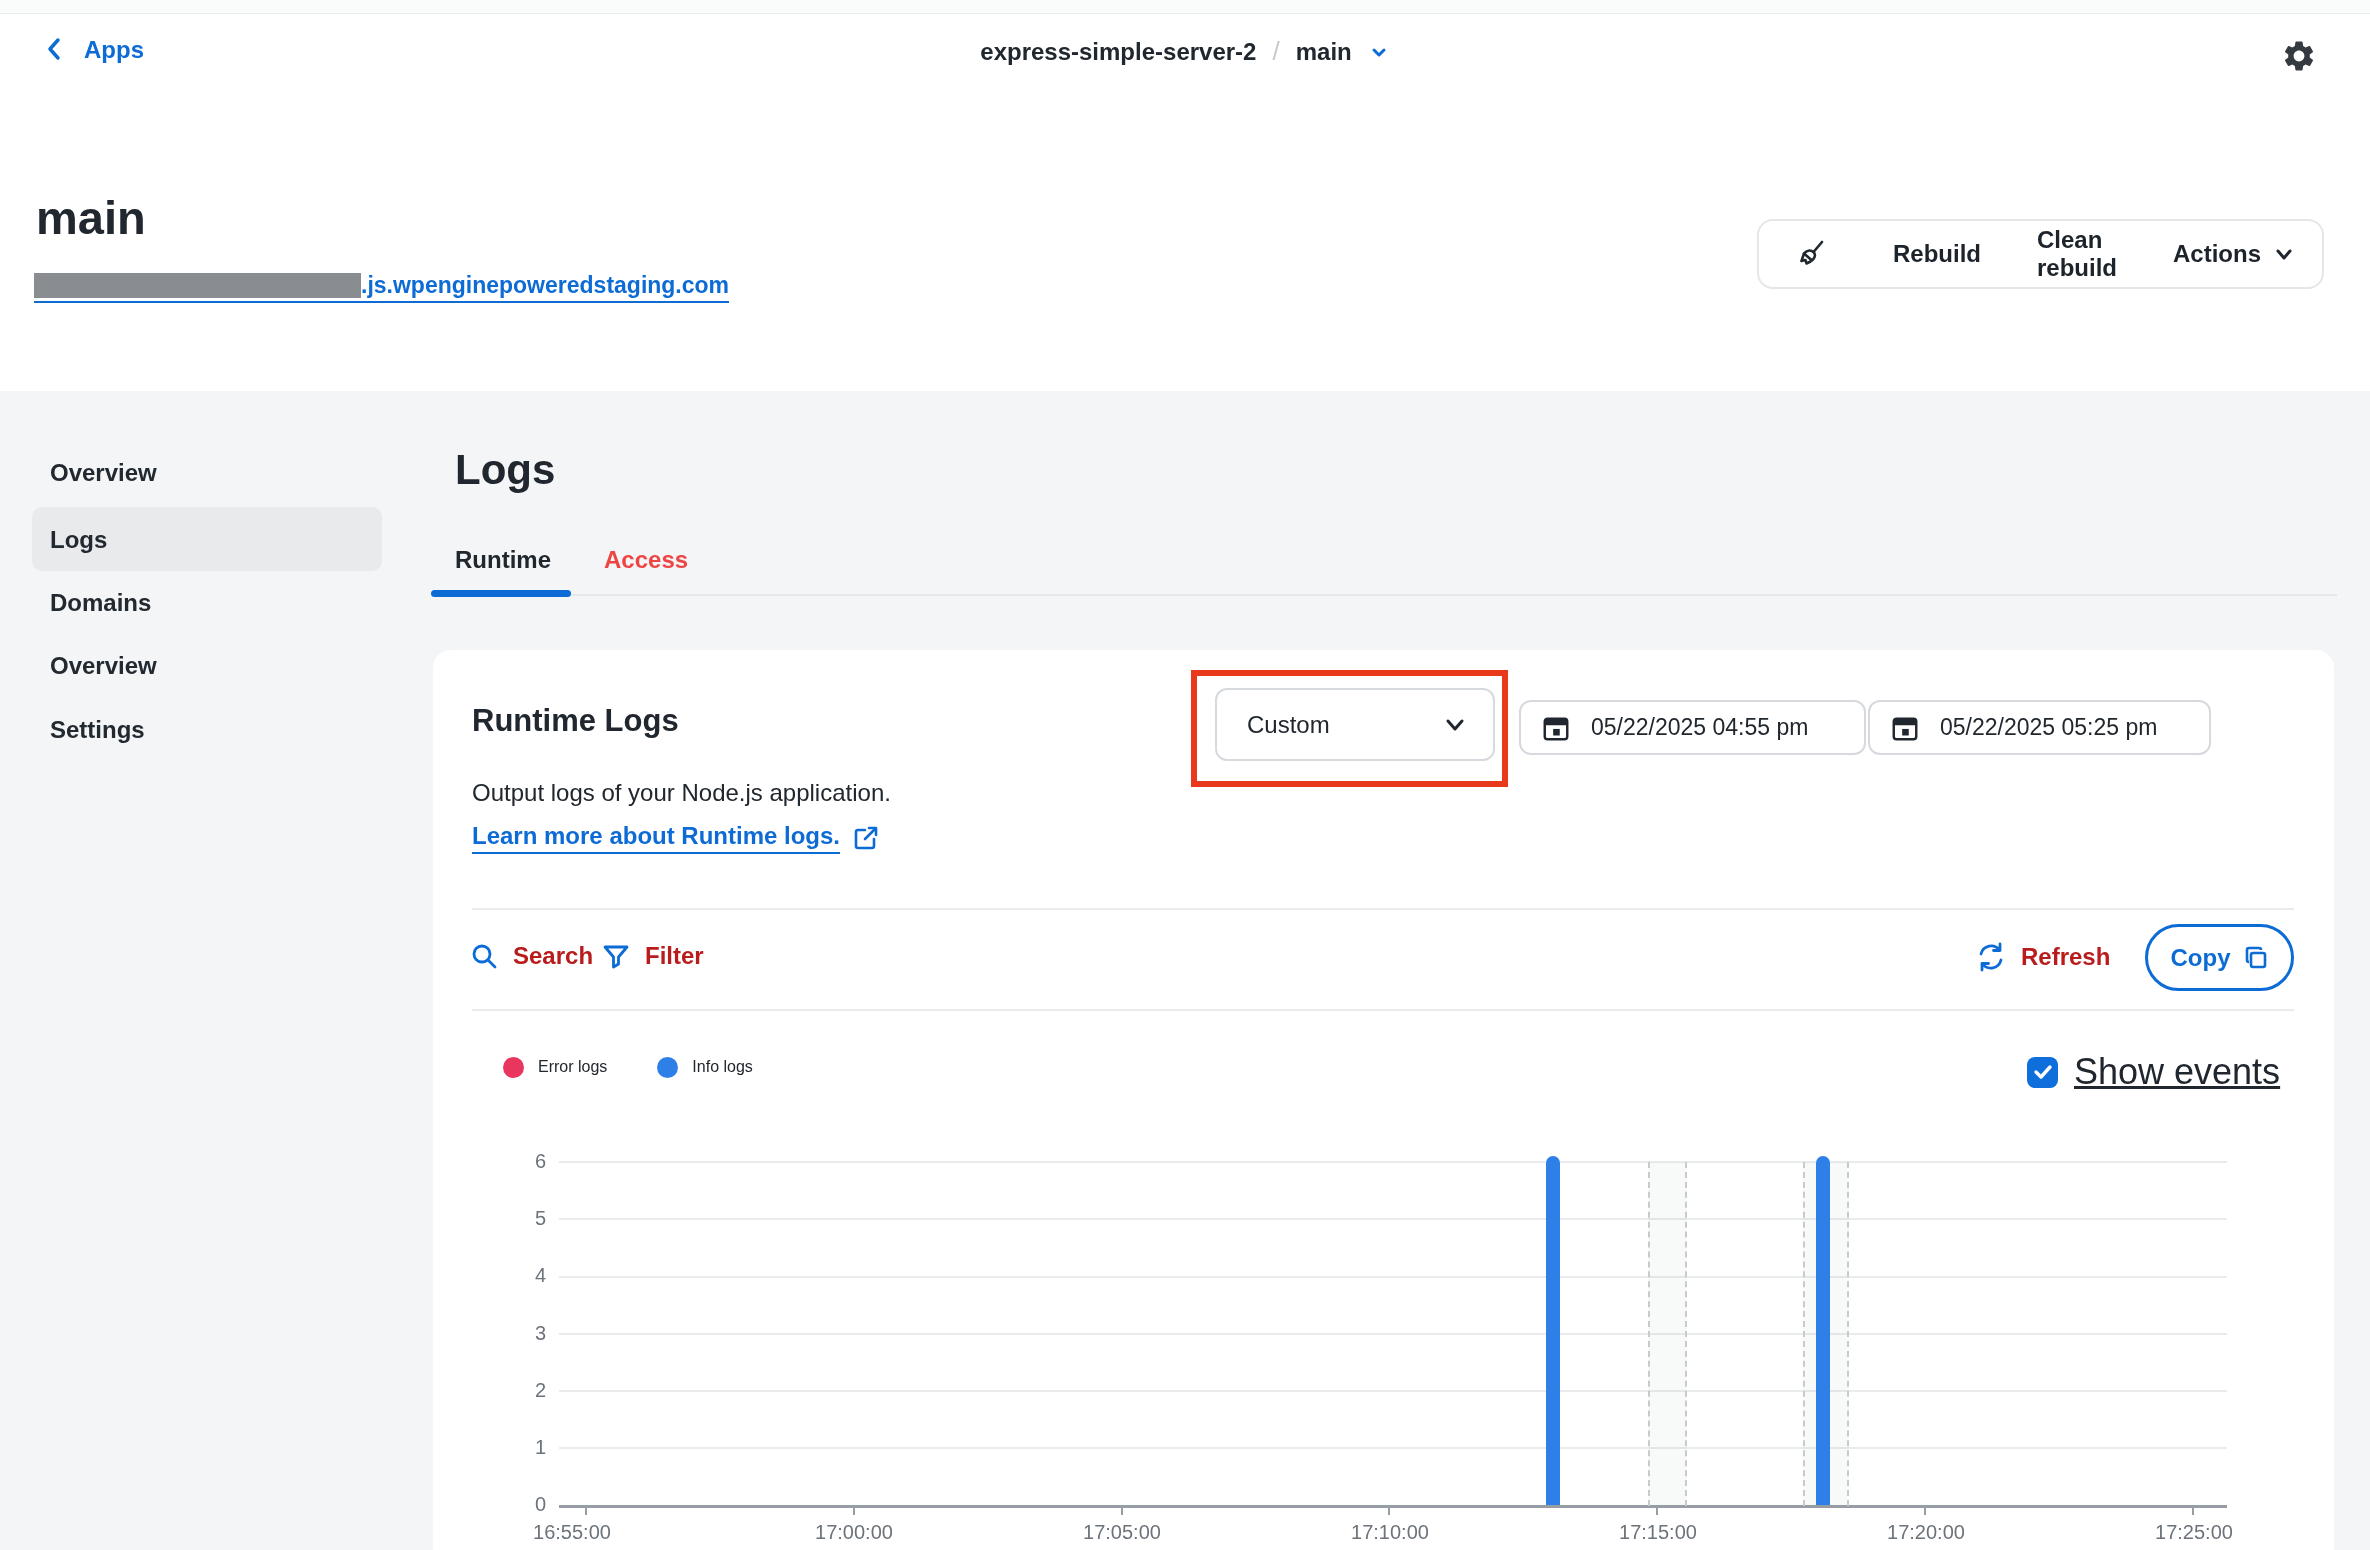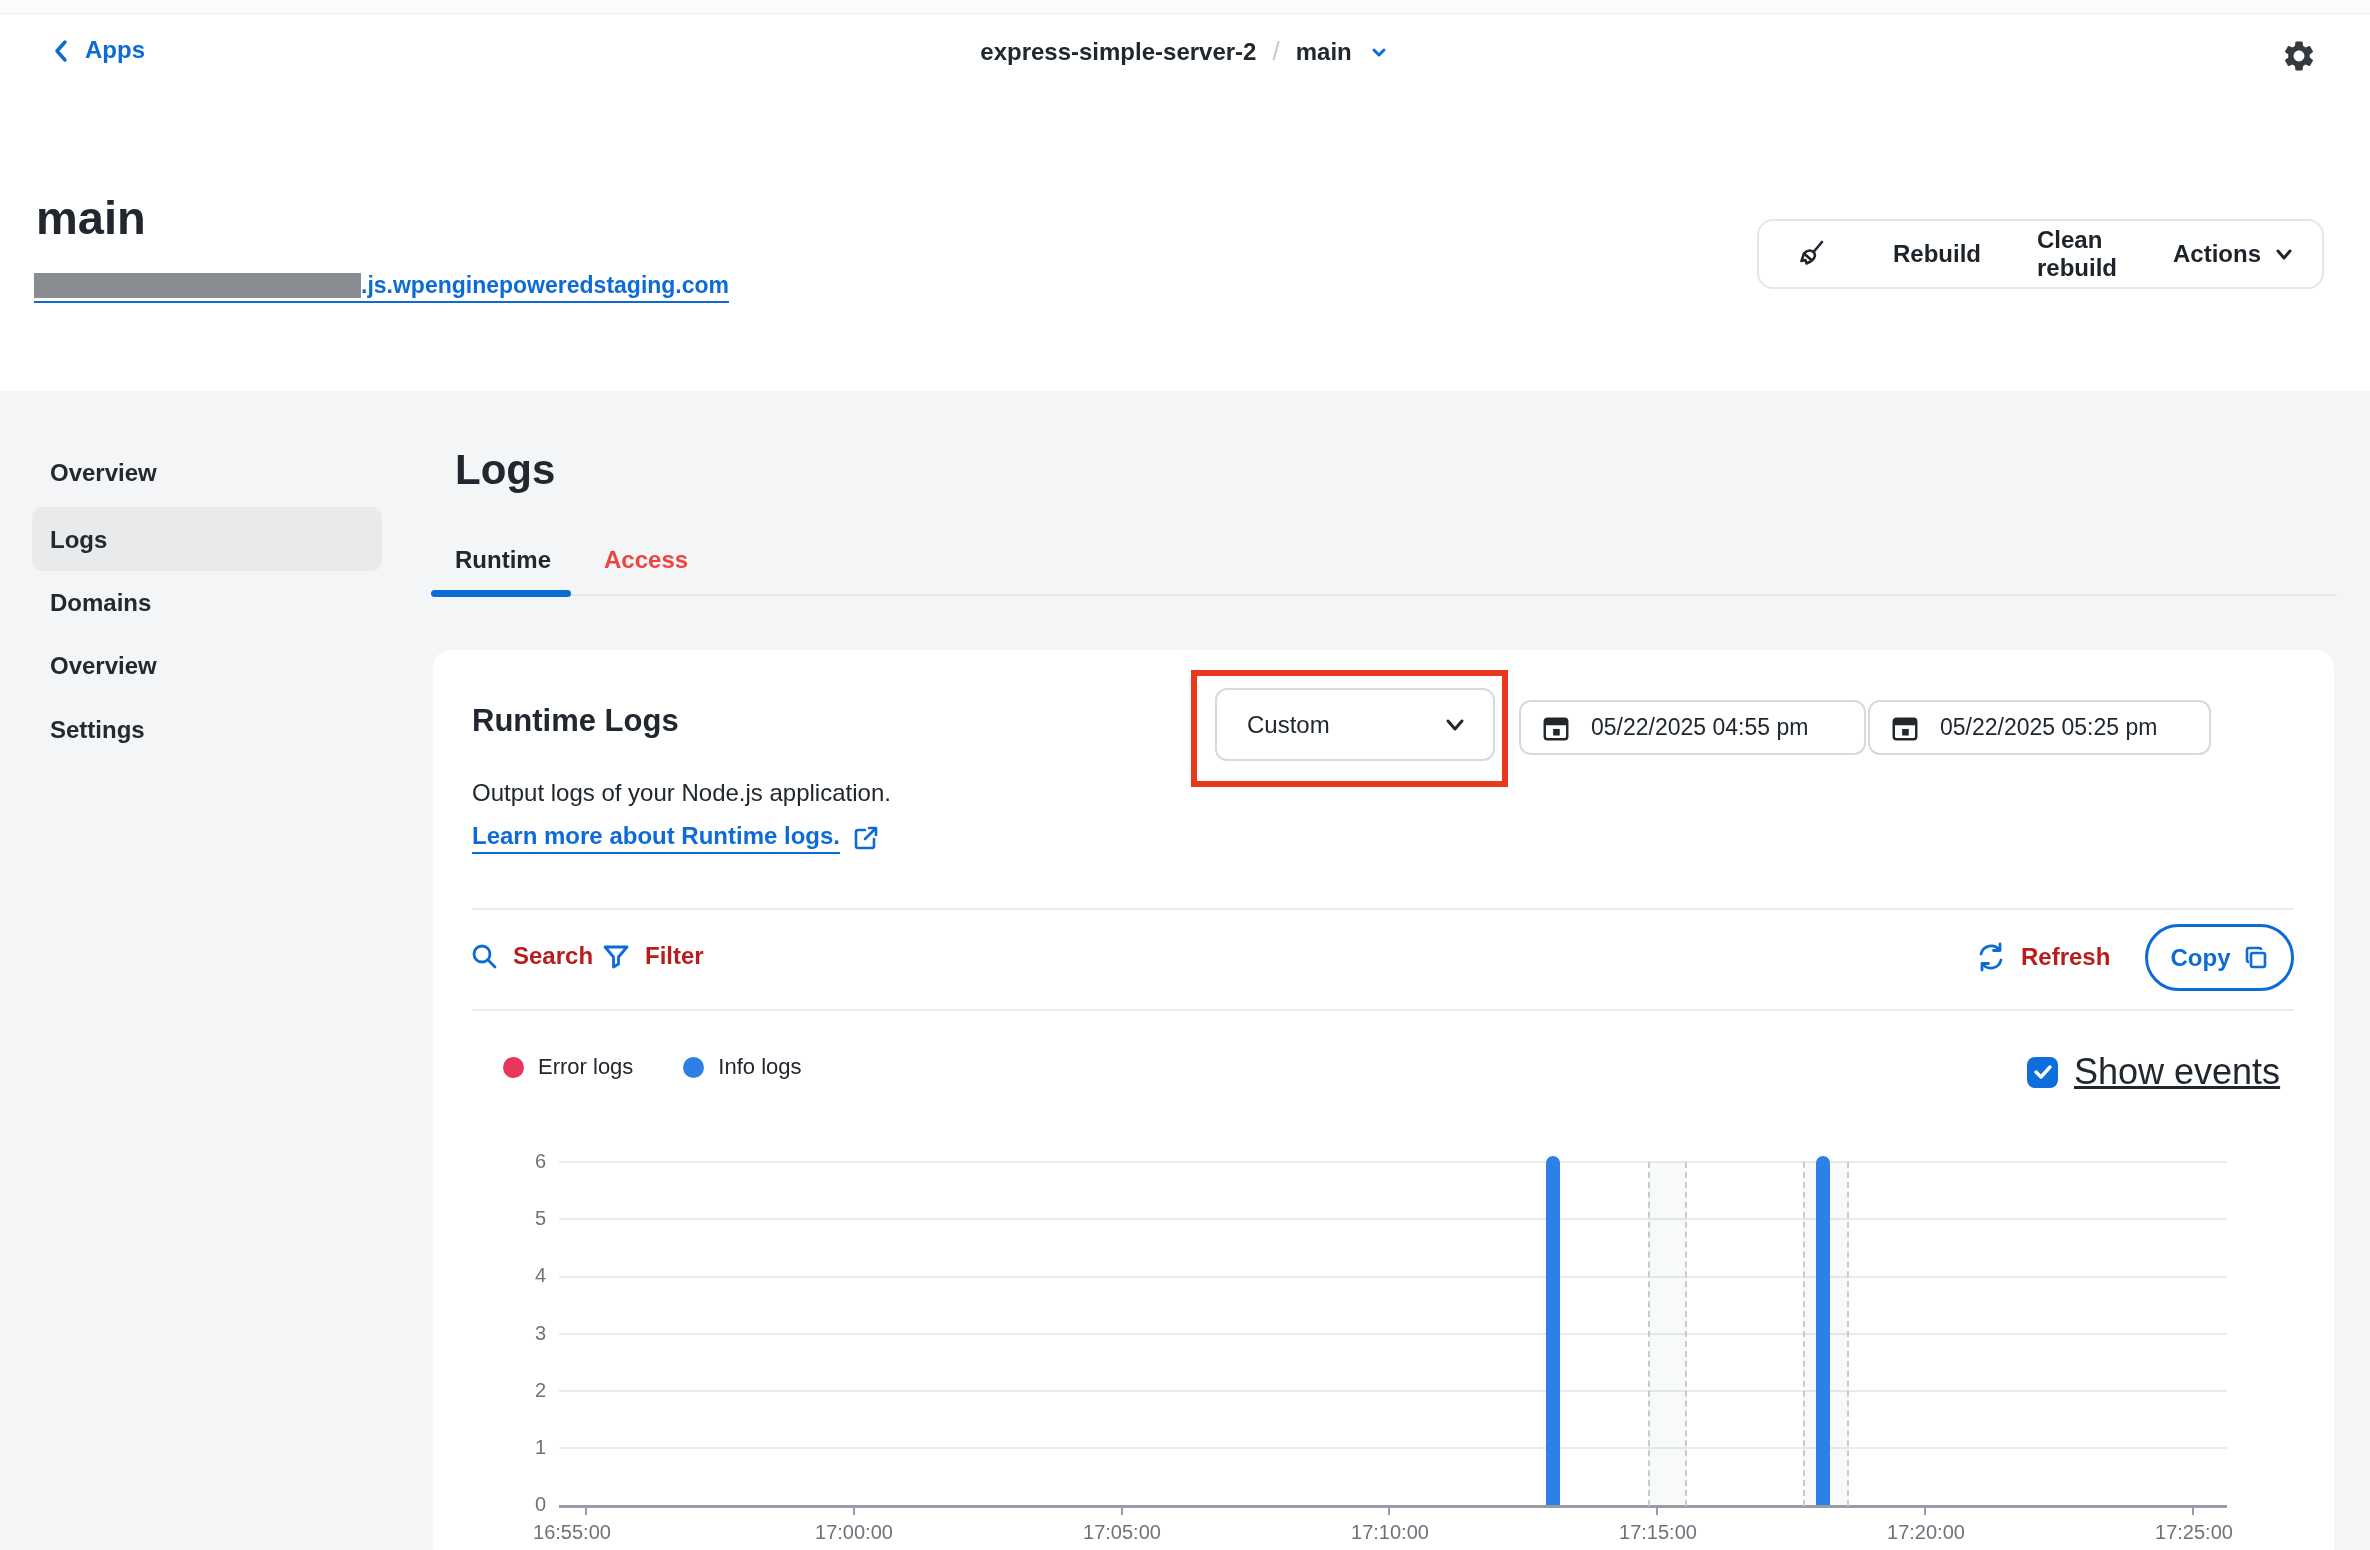--- a/index.html
+++ b/index.html
@@ -6,21 +6,21 @@
   body{
     width:2370px;height:1550px;overflow:hidden;position:relative;
     font-family:"Liberation Sans","DejaVu Sans",sans-serif;
     background:#ffffff;color:#21272e;
   }
   .abs{position:absolute;}
   
   .topstrip{left:0;top:0;width:2370px;height:13px;background:#fafbfb;border-bottom:1px solid #ededef;}
   
   .navbar{left:0;top:14px;width:2370px;height:79px;}
-  .back-link{left:51px;top:22px;display:flex;align-items:flex-end;gap:14px;color:#0d6bd6;font-size:24px;font-weight:700;cursor:pointer;}
+  .back-link{left:44px;top:22px;display:flex;align-items:flex-start;gap:20px;color:#0d6bd6;font-size:24px;font-weight:700;cursor:pointer;}
   .breadcrumb{left:0;top:22px;width:2370px;display:flex;justify-content:center;align-items:center;gap:16px;font-size:24px;}
   .crumb-app{font-weight:700;color:#21272e;}
   .crumb-sep{color:#c6cacf;font-size:26px;font-weight:400;}
   .crumb-env{font-weight:700;color:#21272e;}
   .gear{left:2281px;top:24px;width:36px;height:36px;cursor:pointer;}
   
   .page-title{left:36px;top:190px;font-size:47px;font-weight:700;color:#21272e;}
   .env-link{left:34px;top:273px;display:inline-flex;align-items:flex-end;border-bottom:2px solid #0d6bd6;padding-bottom:3px;cursor:pointer;}
   .redaction{display:inline-block;width:327px;height:25px;background:#898d91;}
   .env-link-text{font-size:23px;font-weight:700;color:#0d6bd6;line-height:25px;}
@@ -55,21 +55,21 @@
   .learn-text{border-bottom:2px solid #0d6bd6;padding-bottom:2px;}
   .divA{left:472px;top:908px;width:1822px;height:2px;background:#e9ebed;}
   .divB{left:472px;top:1009px;width:1822px;height:2px;background:#e9ebed;}
   .toolbtn{top:941px;display:flex;align-items:center;gap:14px;color:#b91c1c;font-size:24px;font-weight:700;cursor:pointer;}
   .search-btn{left:469px;}
   .filter-btn{left:601px;}
   .refresh-btn{left:1975px;}
   .copy-btn{left:2145px;top:924px;width:149px;height:67px;border:3px solid #0d6bd6;border-radius:34px;box-sizing:border-box;display:flex;align-items:center;justify-content:center;gap:12px;color:#0d6bd6;font-size:24px;font-weight:700;cursor:pointer;background:#fff;}
   .legend-row{left:503px;top:1051px;display:flex;align-items:center;height:32px;}
   .dot{width:21px;height:21px;border-radius:50%;display:inline-block;}
-  .legend-label{font-size:22px;color:#21272e;margin-left:14px;}
+  .legend-label{font-size:16px;color:#21272e;margin-left:14px;}
   .gap44{width:50px;display:inline-block;}
   .show-events{left:2027px;top:1051px;display:flex;align-items:center;gap:16px;cursor:pointer;}
   .checkbox{width:31px;height:31px;border-radius:8px;background:#0d6edc;display:flex;align-items:center;justify-content:center;}
   .show-events-label{font-size:36px;color:#21272e;text-decoration:underline;}
   
   .chart{left:495px;top:1139px;width:1841px;height:406px;}
   .plot{left:64px;top:23px;width:1668px;height:344px;}
   .gridline{position:absolute;left:0;width:100%;height:2px;background:#e9ebec;}
   .gridline.axis{height:3px;background:#979da4;}
   .ylab{position:absolute;left:0;width:51px;text-align:right;font-size:20px;color:#6d737a;}

